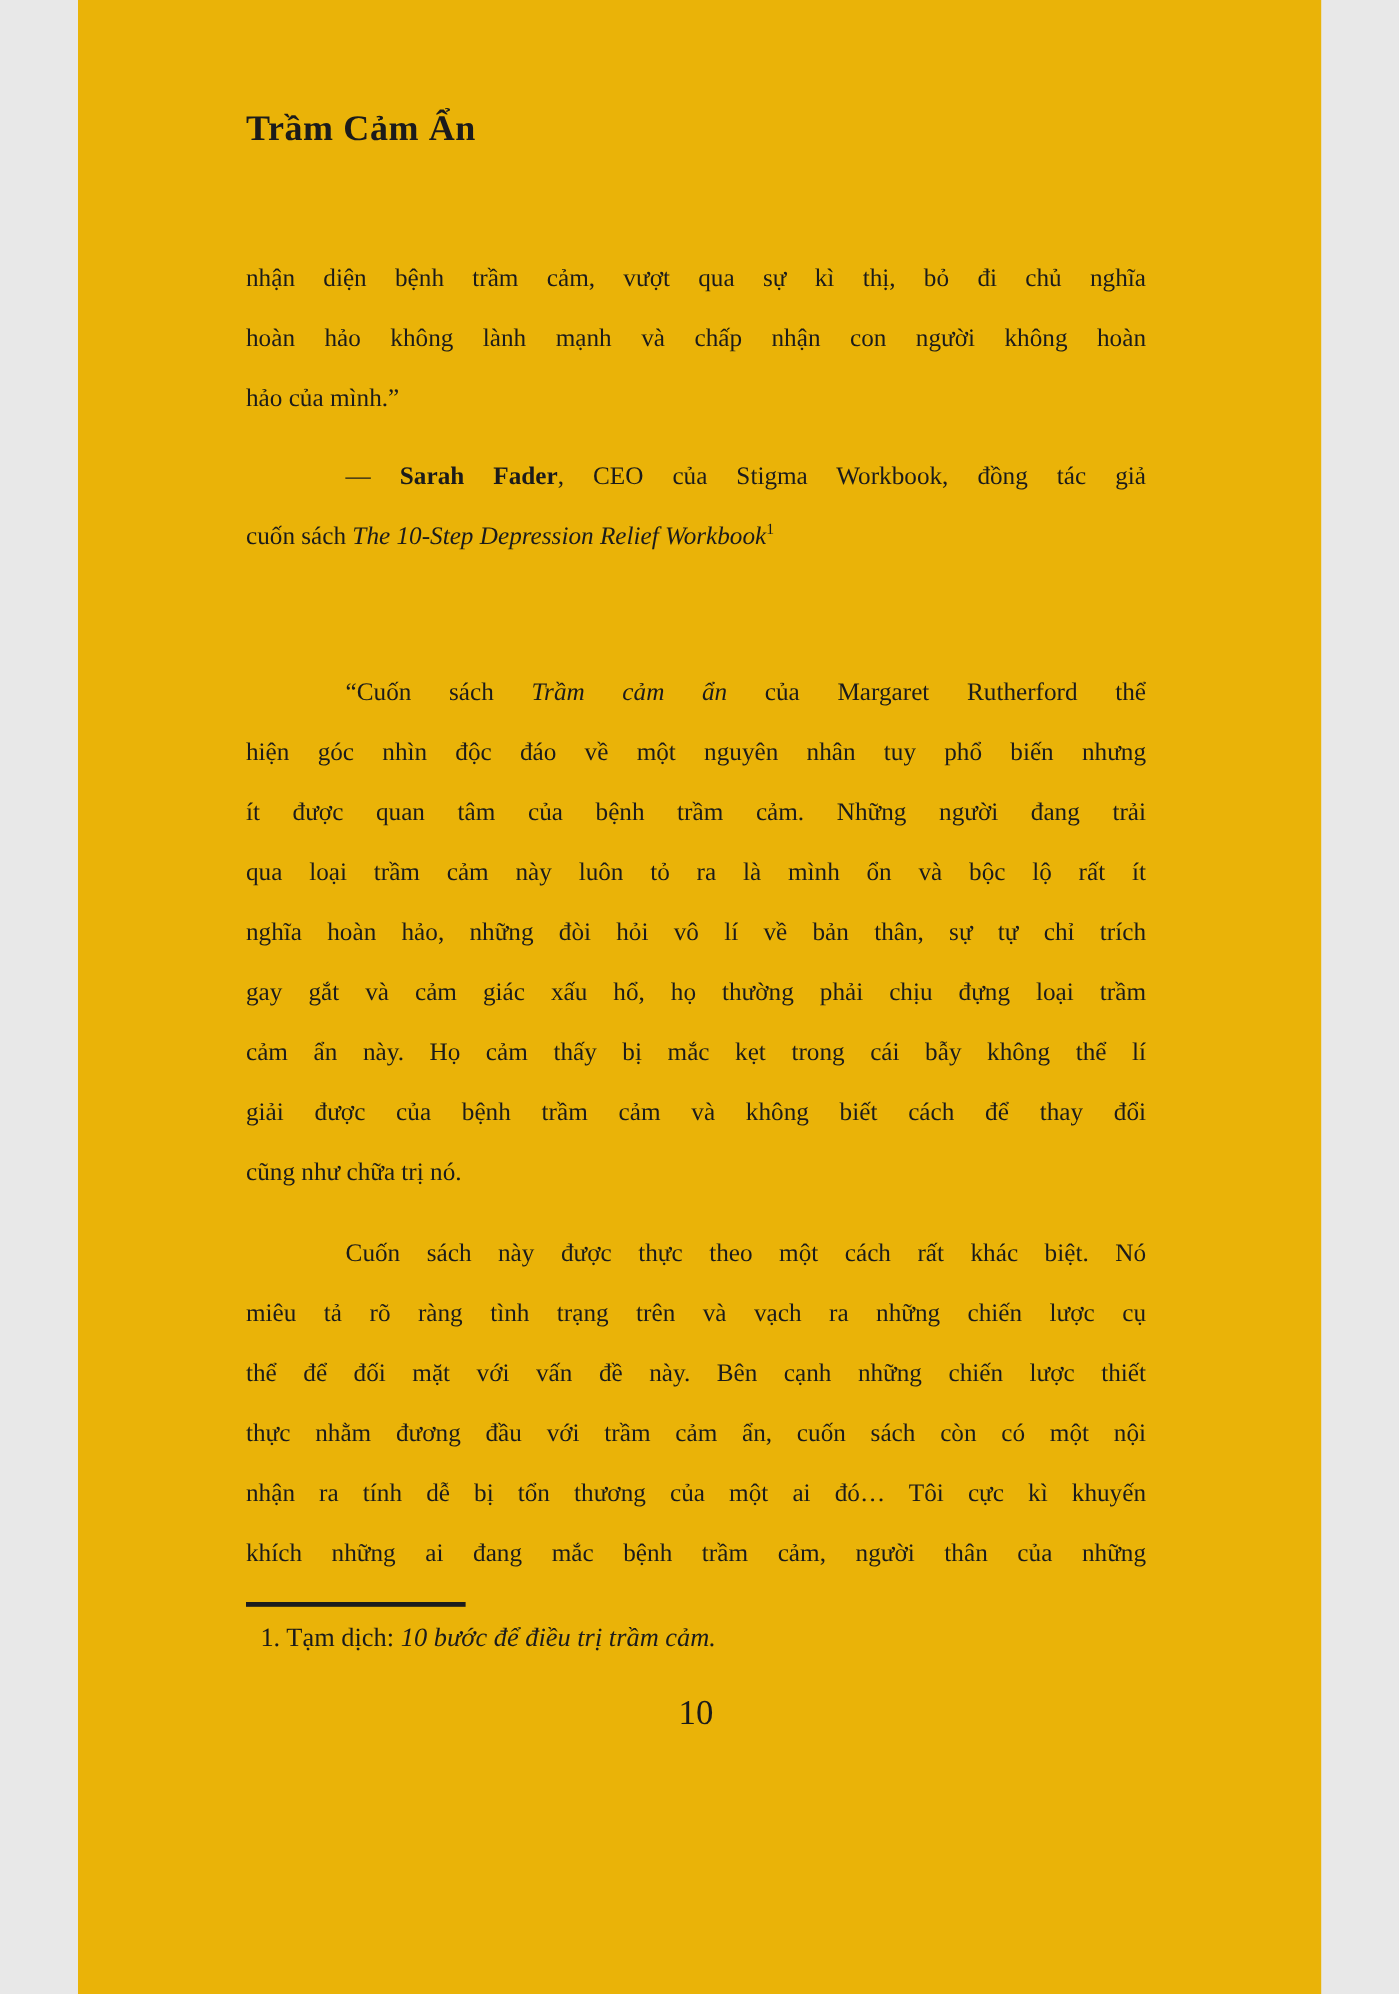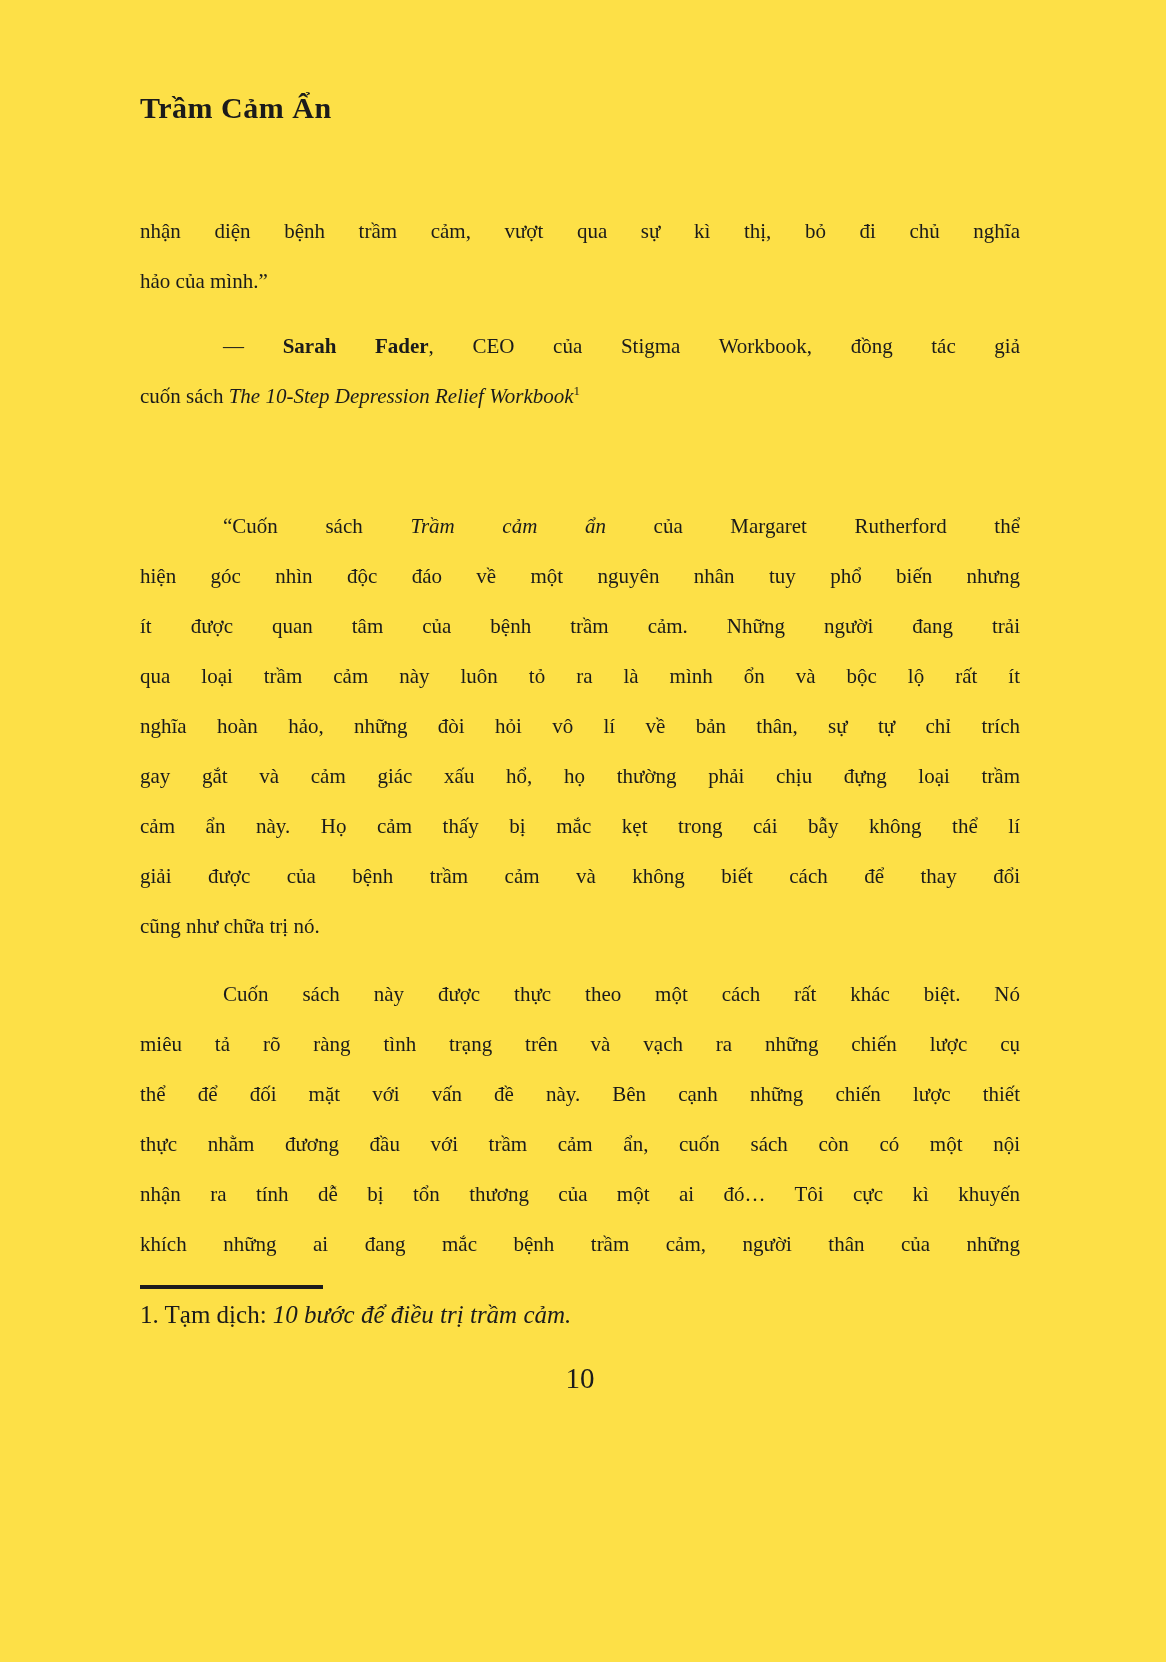--- a/index.html
+++ b/index.html
@@ -2,24 +2,24 @@
 <html><head>
 <meta charset="utf-8">
 <style>
   html, body {
     margin: 0;
     padding: 0;
     background: #e8e8e8;
   }
   .page {
     position: relative;
-    width: 1166px;
+    width: 1036px;
     height: 1662px;
     margin: 0 auto;
-    background: #fde047;
+    background: #eab308;
     box-sizing: border-box;
     padding: 0 146px 0 140px;
     color: #1b1b1b;
     font-family: "Liberation Serif", "DejaVu Serif", serif;
     overflow: hidden;
   }
   .running-header {
     margin-top: 88px;
     font-size: 30px;
     line-height: 40px;
@@ -49,39 +49,41 @@
   .para-review-quote { margin-top: 80px; }
   .para-review-body { margin-top: 18px; }
   .footnote-separator {
     margin-top: 16px;
     width: 183px;
     height: 0;
     border-top: 4px solid #1c1c1c;
   }
   .footnote {
     margin-top: 9px;
-    font-size: 25px;
+    font-size: 22px;
     line-height: 34px;
+    margin-left: 12px;
   }
   .page-number {
     margin-top: 26px;
     text-align: center;
     font-size: 29px;
     line-height: 40px;
   }
 </style>
 </head>
 <body>
 
 <div class="page">
   <div class="running-header">Trầm Cảm Ẩn</div>
 
   <div class="body-text">
       <div class="para para-quote-continuation">
         <div class="line j"><span>nhận diện bệnh trầm cảm, vượt qua sự kì thị, bỏ đi chủ nghĩa</span></div>
+        <div class="line j"><span>hoàn hảo không lành mạnh và chấp nhận con người không hoàn</span></div>
         <div class="line"><span>hảo của mình.”</span></div>
       </div>
       <div class="para para-attribution">
         <div class="line j ind"><span>— </span><span class="b">Sarah Fader</span><span>, CEO của Stigma Workbook, đồng tác giả</span></div>
         <div class="line"><span>cuốn sách </span><span class="i">The 10-Step Depression Relief Workbook</span><span class="sup">1</span></div>
       </div>
       <div class="para para-review-quote">
         <div class="line j ind"><span>“Cuốn sách </span><span class="i">Trầm cảm ẩn</span><span> của Margaret Rutherford thể</span></div>
         <div class="line j"><span>hiện góc nhìn độc đáo về một nguyên nhân tuy phổ biến nhưng</span></div>
         <div class="line j"><span>ít được quan tâm của bệnh trầm cảm. Những người đang trải</span></div>

